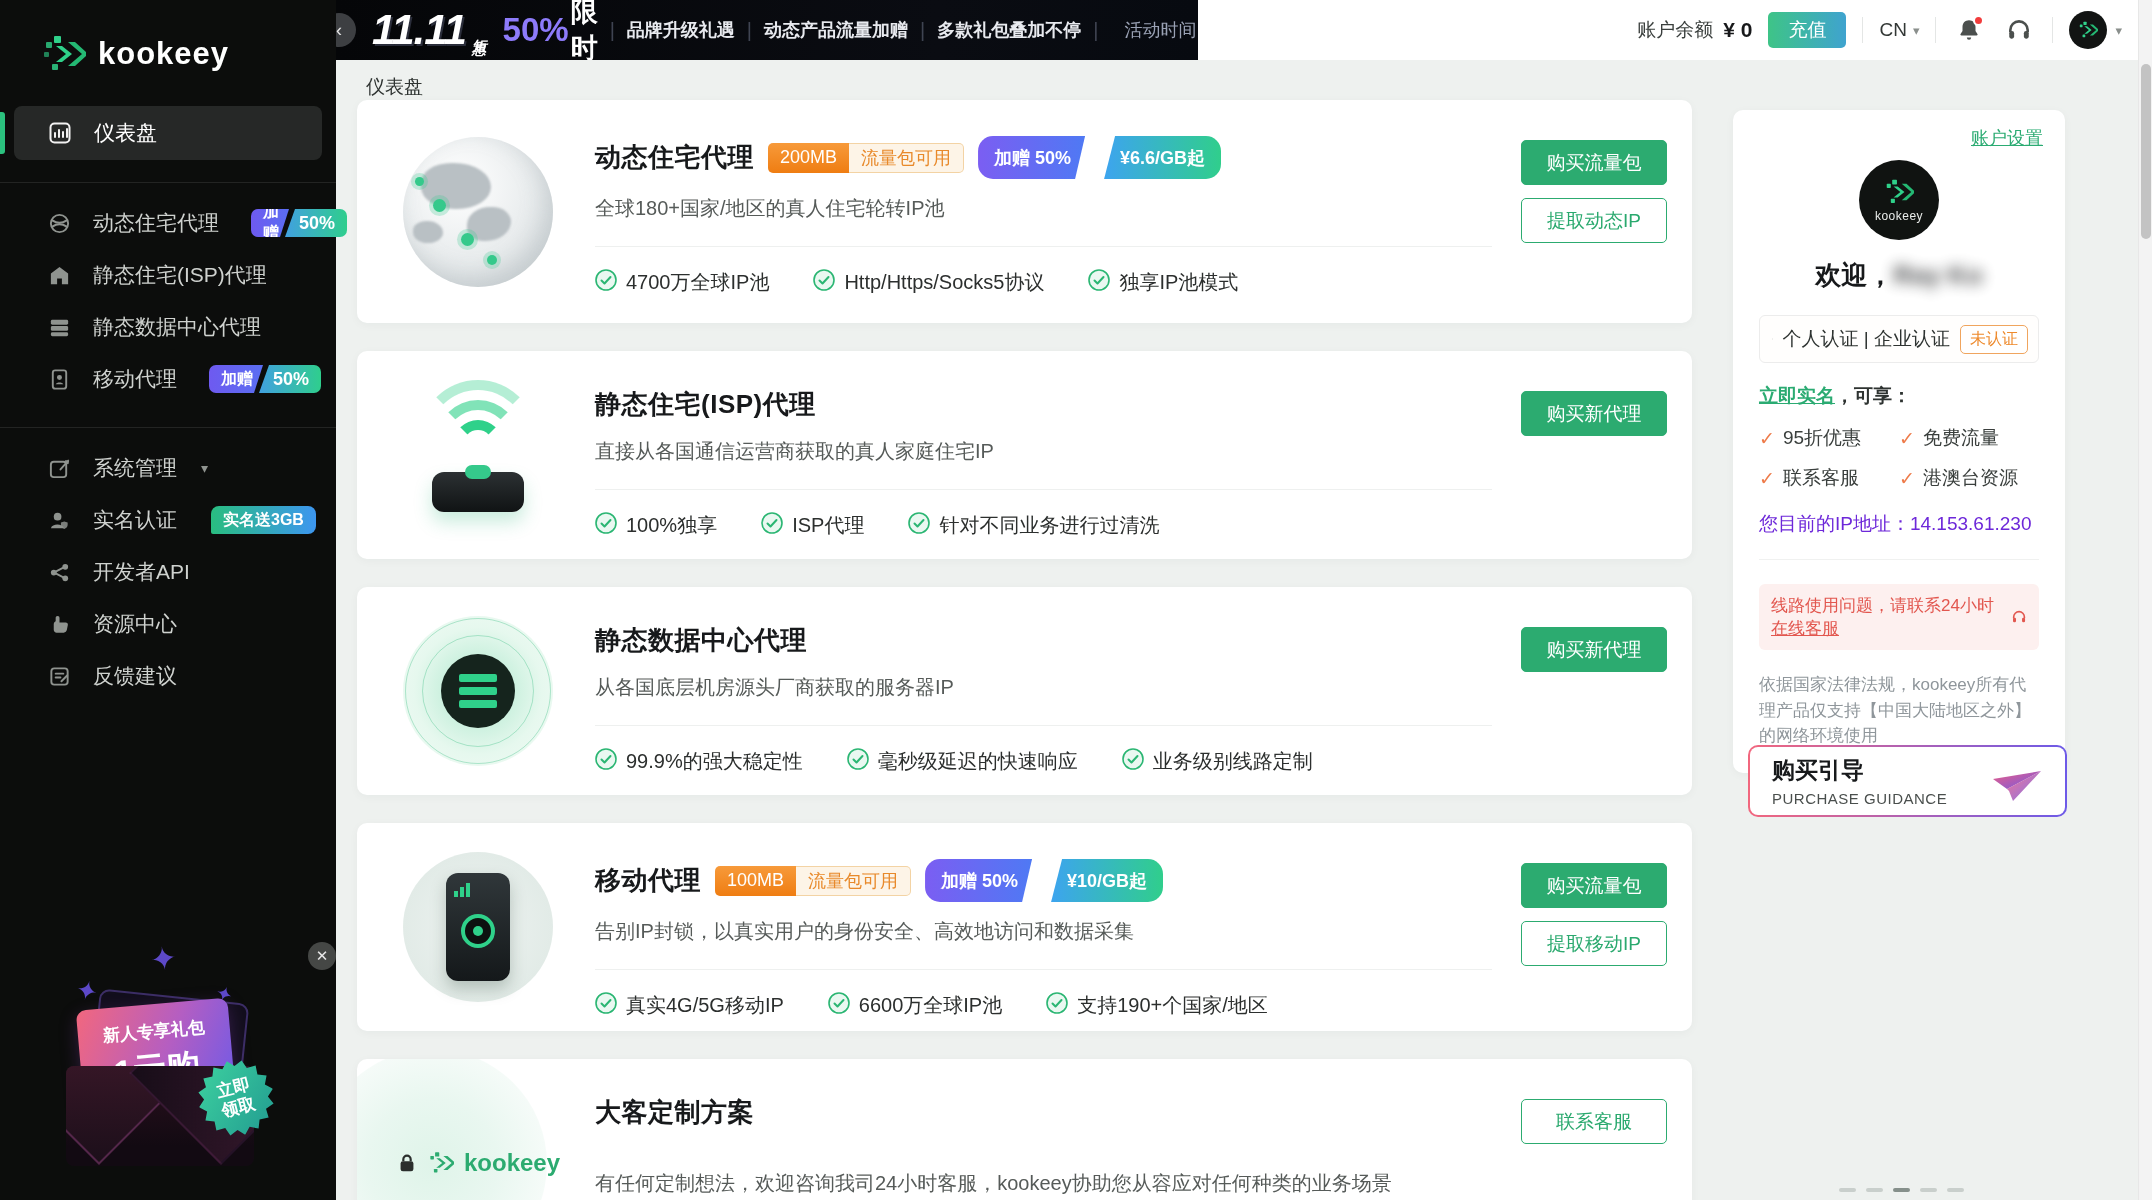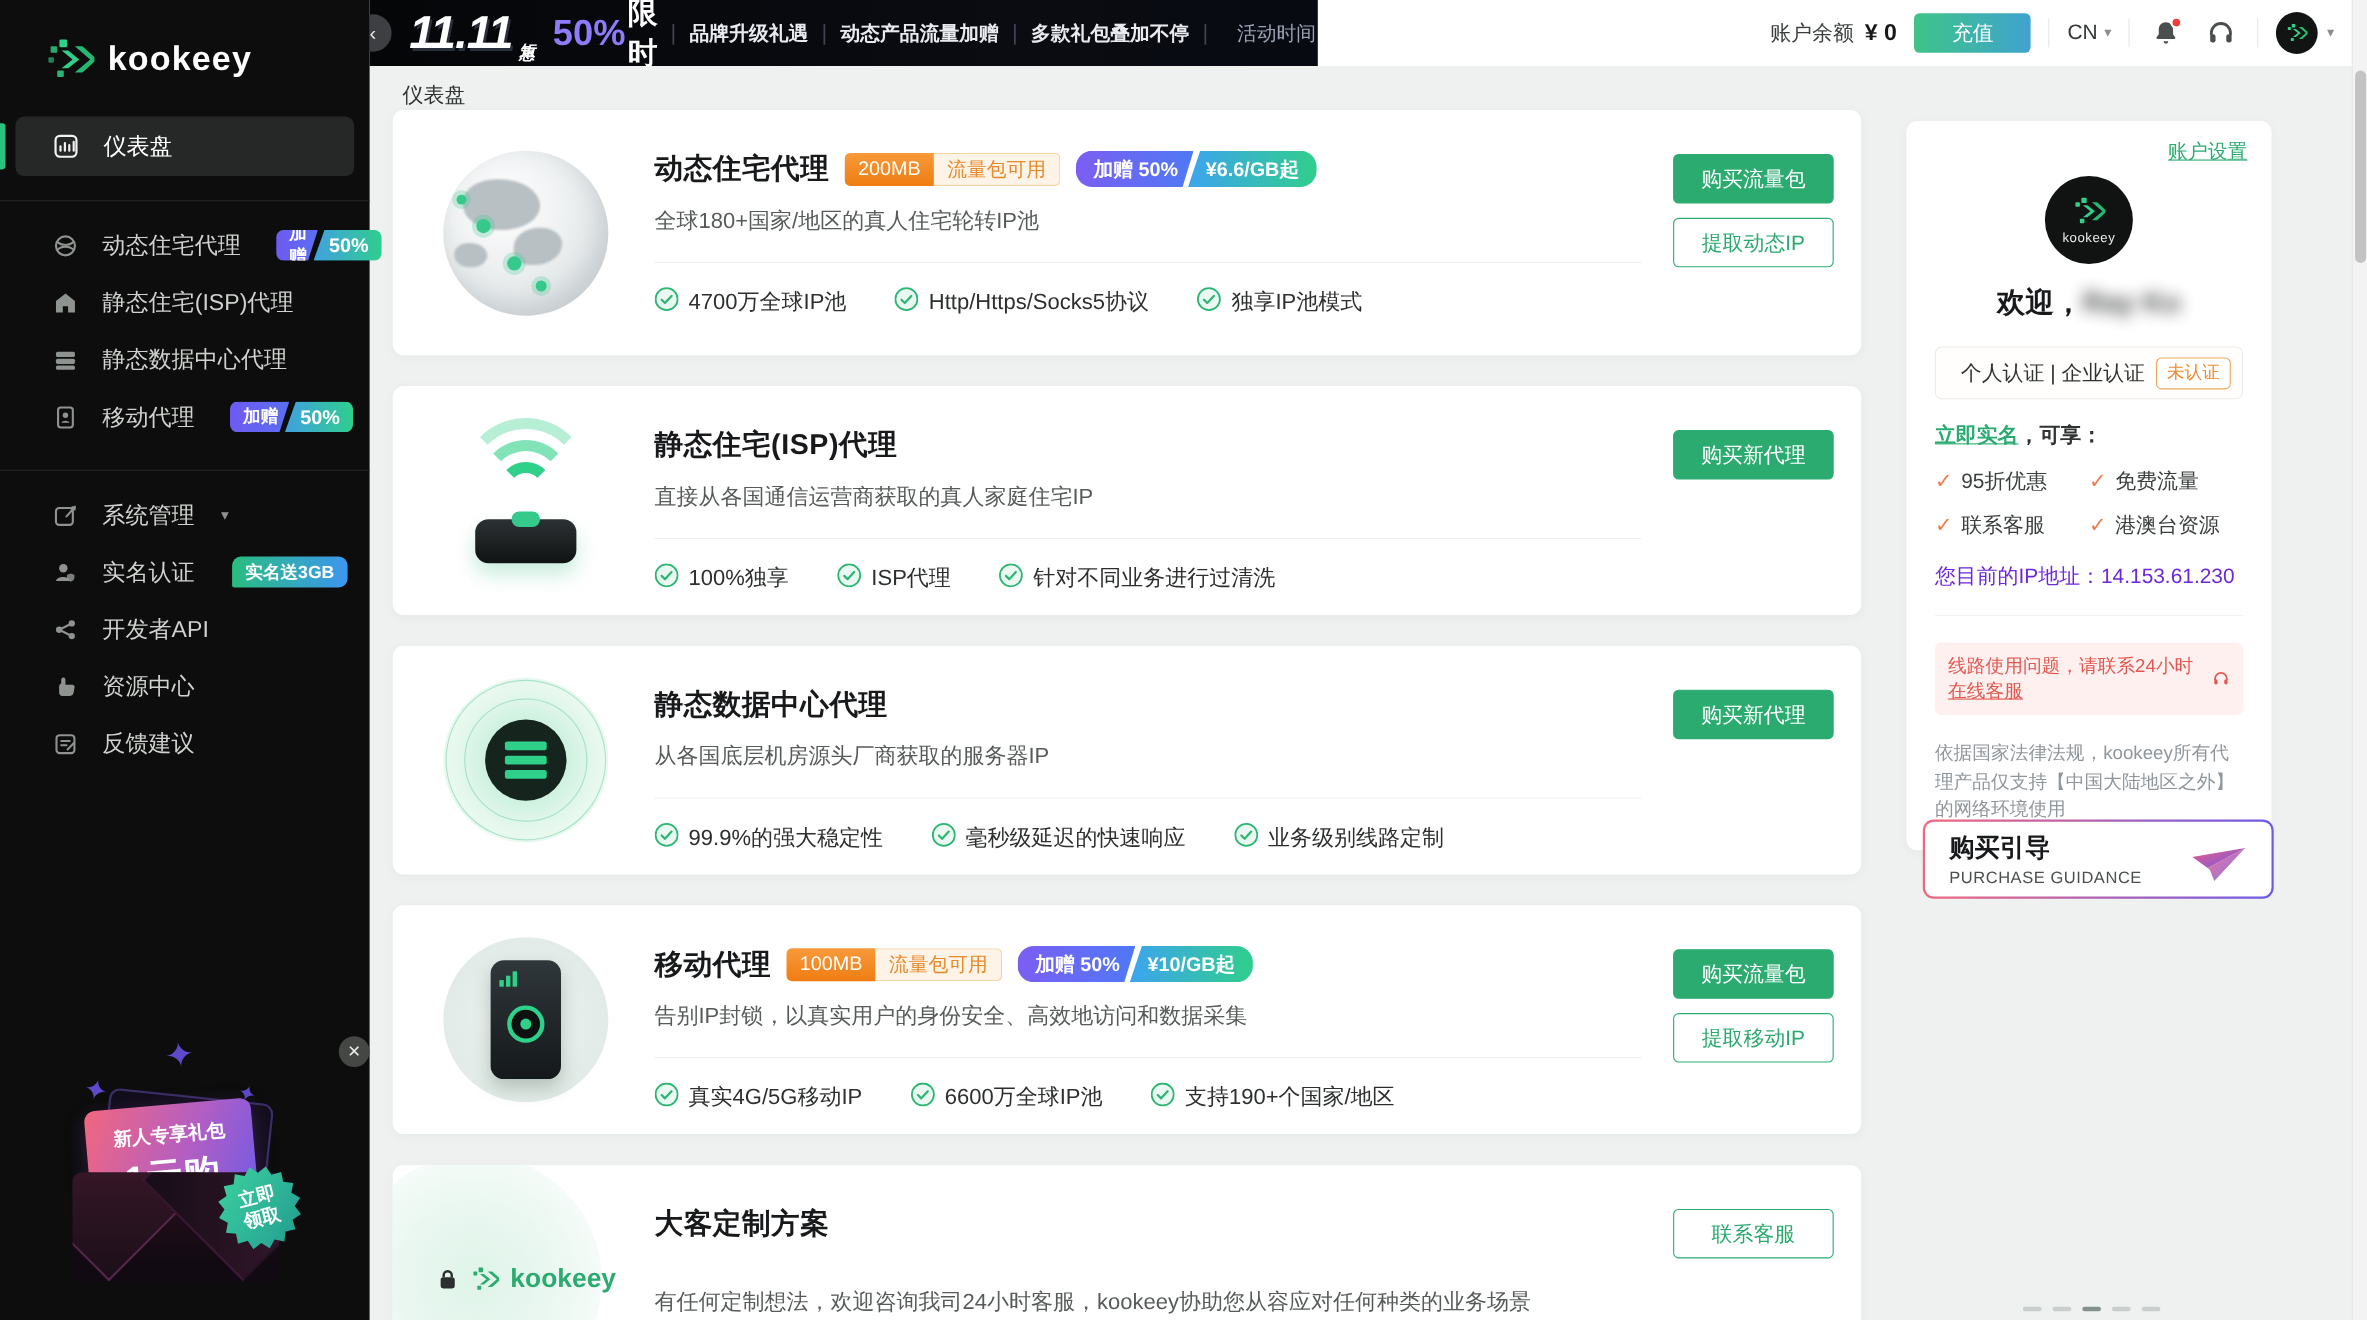--- a/index.html
+++ b/index.html
@@ -51,21 +51,21 @@
   .banner .big { margin-left:36px; color:#fff; font-size:42px; font-weight:900; font-style:italic; letter-spacing:-1px; text-shadow:2px 2px 0 #2a2d3a; }
   .banner .tag { margin-left:6px; color:#fff; font-size:14px; font-weight:700; font-style:italic; line-height:1.05; writing-mode:vertical-rl; text-orientation:upright; letter-spacing:2px; }
   .banner .pct { margin-left:16px; color:#8d7bfa; font-size:33px; font-weight:800; }
   .banner .hl { color:#fff; font-size:27px; font-weight:800; margin-left:2px; }
   .banner .sep { color:#3f4452; margin:0 12px; font-size:20px; }
   .banner .itm { color:#e8eaef; font-size:18px; font-weight:600; white-space:nowrap; }
   .banner .time { color:#9aa2b5; font-size:18px; margin-left:14px; white-space:nowrap; }
   .hdr-right { position:absolute; right:30px; top:0; height:60px; display:flex; align-items:center; gap:16px; }
   .hdr-right .bal-label { color:#3a3f3d; font-size:19px; }
   .hdr-right .bal-val { color:#17181a; font-size:21px; font-weight:700; margin-left:-6px; }
-  .btn-recharge { width:106px; height:36px; border-radius:5px; border:none; background:linear-gradient(90deg,#3ec487,#3fa3cf); color:#fff; font-size:19px; cursor:pointer; }
+  .btn-recharge { width:78px; height:36px; border-radius:5px; border:none; background:linear-gradient(90deg,#3ec487,#3fa3cf); color:#fff; font-size:19px; cursor:pointer; }
   .vdiv { width:1px; height:26px; background:#e4e6e5; }
   .lang { display:flex; align-items:center; gap:6px; color:#33383 6; color:#333836; font-size:19px; cursor:pointer; }
   .lang .chev, .avatar-wrap .chev { color:#8a8f8c; font-size:13px; }
   .icon-btn { position:relative; width:34px; height:34px; display:flex; align-items:center; justify-content:center; cursor:pointer; color:#4b4f4d; }
   .icon-btn .dot { position:absolute; right:2px; top:2px; width:11px; height:11px; border-radius:50%; background:#f23c3c; border:2px solid #fff; }
   .avatar-wrap { display:flex; align-items:center; gap:8px; cursor:pointer; }
   .avatar-sm { width:38px; height:38px; border-radius:50%; background:#121413; display:flex; align-items:center; justify-content:center; }
 
   
   .main { position:absolute; left:336px; top:60px; width:1816px; height:1140px; background:linear-gradient(160deg,#f3f6f4 0%,#ebefyd 0%,#ebefed 60%,#e9eeec 100%); overflow:hidden; }
@@ -74,21 +74,21 @@
   .card { position:relative; background:#fff; border-radius:10px; box-shadow:0 2px 10px rgba(25,50,40,.04); margin-bottom:28px; height:208px; overflow:hidden; }
   .card.c1 { height:223px; }
   .card.c5 { height:208px; }
   .illus { position:absolute; left:46px; top:50%; transform:translateY(-50%); width:150px; height:150px; display:flex; align-items:center; justify-content:center; }
   .card-body { position:absolute; left:238px; top:36px; right:210px; }
   .title-row { display:flex; align-items:center; gap:14px; }
   .card-title { color:#17191b; font-size:26px; font-weight:800; letter-spacing:.5px; }
   .tagA { display:flex; height:30px; }
   .tagA .t1 { display:flex; align-items:center; padding:0 12px; background:linear-gradient(180deg,#f79a3a,#ef7d12); color:#fff; font-size:18px; border-radius:5px 0 0 5px; }
   .tagA .t2 { display:flex; align-items:center; padding:0 12px; background:#fdf4e7; border:1px solid #f3d3a4; border-left:none; color:#e8892a; font-size:18px; border-radius:0 5px 5px 0; }
-  .tagB { display:flex; height:33px; font-weight:700; }
+  .tagB { display:flex; height:43px; font-weight:700;gap:24px; }
   .tagB .b1 { display:flex; align-items:center; padding:0 14px 0 16px; background:linear-gradient(90deg,#7b5ef2,#4f79f4); color:#fff; font-size:18px; border-radius:15px 0 0 15px; clip-path:polygon(0 0,100% 0,calc(100% - 10px) 100%,0 100%); }
   .tagB .b2 { display:flex; align-items:center; padding:0 16px 0 16px; background:linear-gradient(90deg,#3da4ef,#30ce8c); color:#fff; font-size:18px; border-radius:0 15px 15px 0; clip-path:polygon(11px 0,100% 0,100% 100%,0 100%); margin-left:-5px; }
   .card-desc { margin-top:16px; color:#565b59; font-size:20px; }
   .card-sep { margin-top:24px; width:897px; height:1px; background:#eef0ef; }
   .features { margin-top:22px; display:flex; gap:44px; }
   .feat { display:flex; align-items:flex-start; gap:9px; color:#2c2f2e; font-size:20px; white-space:nowrap; }
   .btn-col { position:absolute; right:25px; top:40px; display:flex; flex-direction:column; gap:13px; width:146px; }
   .btn { width:146px; height:45px; border-radius:5px; font-size:19px; cursor:pointer; }
   .btn.solid { background:#2cab70; border:1px solid #2cab70; color:#fff; }
   .btn.ghost { background:#fff; border:1px solid #2cab70; color:#2aa96e; }

